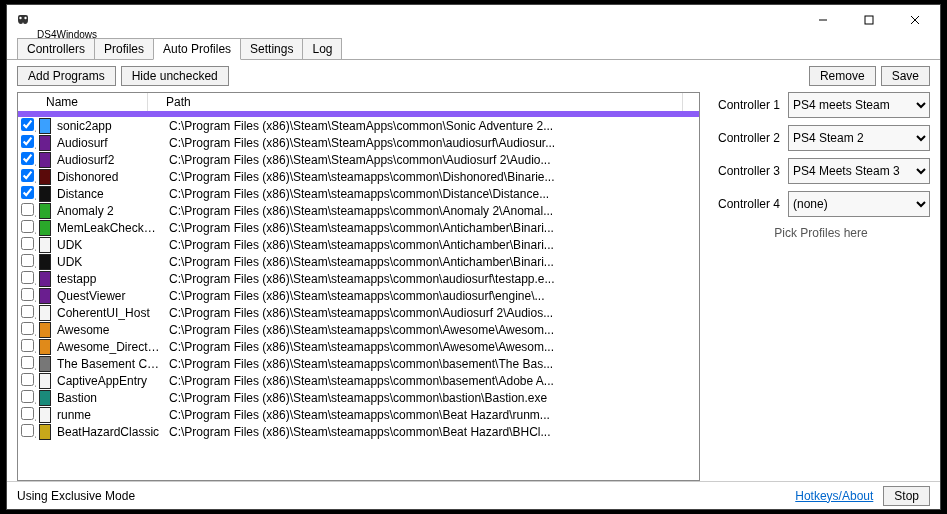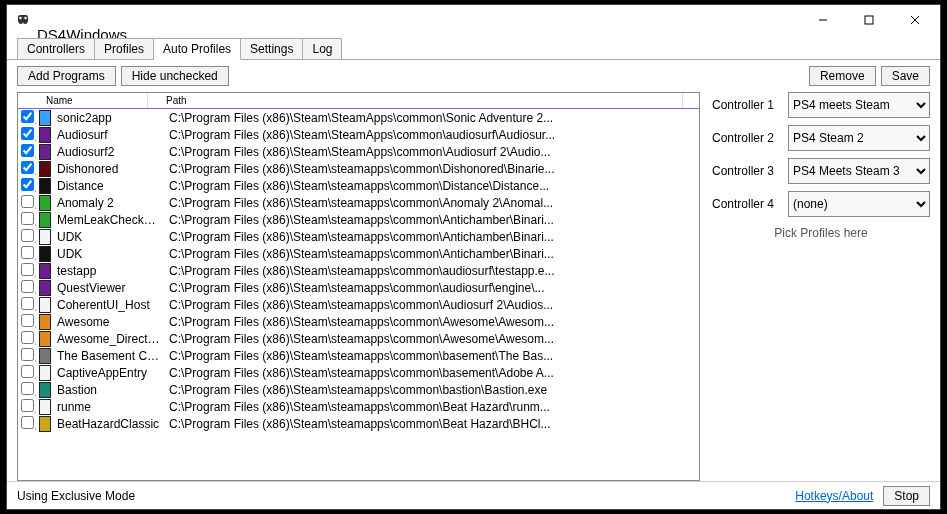--- a/index.html
+++ b/index.html
@@ -1,45 +1,45 @@
 <!DOCTYPE html>
 <html><head>
 <meta charset="utf-8">
 <style>
   * { box-sizing: border-box; font-family: "Segoe UI", Tahoma, sans-serif; }
   body { margin: 0; background: #000; width: 947px; height: 514px; overflow: hidden; }
   .window { position: absolute; top: 4px; left: 6px; width: 935px; height: 506px; background: #fff; border: 1px solid #444; display: flex; flex-direction: column; }
   .titlebar { height: 30px; display: flex; align-items: center; padding: 0 2px 0 8px; background: #fff; }
   .titlebar .icon { width: 16px; height: 16px; margin-right: 6px; }
-  .titlebar .title { font-size: 15px; color: #000; flex: 0 0 auto; margin-top: 29px; }
+  .titlebar .title { font-size: 10px; color: #000; flex: 0 0 auto; margin-top: 29px; }
   .titlebar .spacer { flex: 1; }
   .winbtn { width: 46px; height: 28px; display: flex; align-items: center; justify-content: center; }
   .winbtn svg { width: 10px; height: 10px; }
   .tabs { display: flex; align-items: flex-end; padding: 4px 10px 0 10px; border-bottom: 1px solid #aaa; height: 25px; }
   .tab { font-size: 12px; padding: 3px 9px; border: 1px solid #aaa; border-bottom: none; background: #f4f4f4; margin-right: -1px; position: relative; }
   .tab.active { background: #fff; top: 1px; z-index: 2; border-bottom:1px solid #fff;}
   .content { flex: 1; display: flex; flex-direction: column; padding: 6px 10px 0 10px; overflow: hidden; }
   .toolbar { display: flex; gap: 5px; margin-bottom: 6px; }
   .push-right { margin-left: auto; }
   .btn { font-size: 12px; padding: 2px 10px; border: 1px solid #888; background: #f2f2f2; }
   .main { flex: 1; display: flex; gap: 12px; overflow: hidden; }
   .listwrap { flex: 1; border: 1px solid #888; display: flex; flex-direction: column; overflow: hidden; position:relative;}
-  .listhead { display: flex; background: #fff; border-bottom: 1px solid #8b5cf6; font-size: 10px; }
+  .listhead { display: flex; background: #fff; border-bottom: 6px solid #8b5cf6; font-size: 12px; }
   .col-chk { width: 18px; flex: 0 0 18px; }
   .col-name { width: 112px; flex: 0 0 112px; }
   .col-path { flex: 1; }
   .listbody { overflow-y: scroll; flex: 1; }
   .row { display: flex; font-size: 12px; align-items: center; height: 17px; }
   .row .cell { padding: 0 3px; overflow: hidden; white-space: nowrap; text-overflow: ellipsis; }
   .row .cell.chk input{ margin:0; width:13px; height:13px;}
   .row .cell.iconcell { width:16px; height:16px; flex:0 0 18px; display:flex; align-items:center; justify-content:center;}
   .appicon{width:16px;height:16px; background:#555; border:1px solid #222;}
   .side { width: 218px; flex: 0 0 218px; display: flex; flex-direction: column; gap: 7px; font-size: 12px; }
   .side .srow { display: flex; align-items: center; gap: 8px; }
-  .side .srow label { width: 68px; }
+  .side .srow label { width: 68px; text-align: right; }
   .side select { flex: 1; font-size: 12px; border:1px solid #888; background:#f8f8f8; height:26px;}
   .hint { text-align: center; color: #555; font-size: 12px; margin-top:2px;}
   .statusbar { height: 28px; border-top: 1px solid #ccc; display: flex; align-items: center; padding: 0 10px; font-size: 12px; gap: 10px; }
   .statusbar .spacer { flex: 1; }
   .statusbar a { color: #0066cc; text-decoration: underline; }
   .listhead .hname{width:130px;flex:0 0 130px; padding:2px 6px 2px 28px; border-right:1px solid #ddd;}
   .listhead .hpath{flex:1; padding:2px 6px; border-right:1px solid #ddd;margin-left:12px;}
   .listhead .hsp{width:16px;flex:0 0 16px;}
 </style>
 </head>

